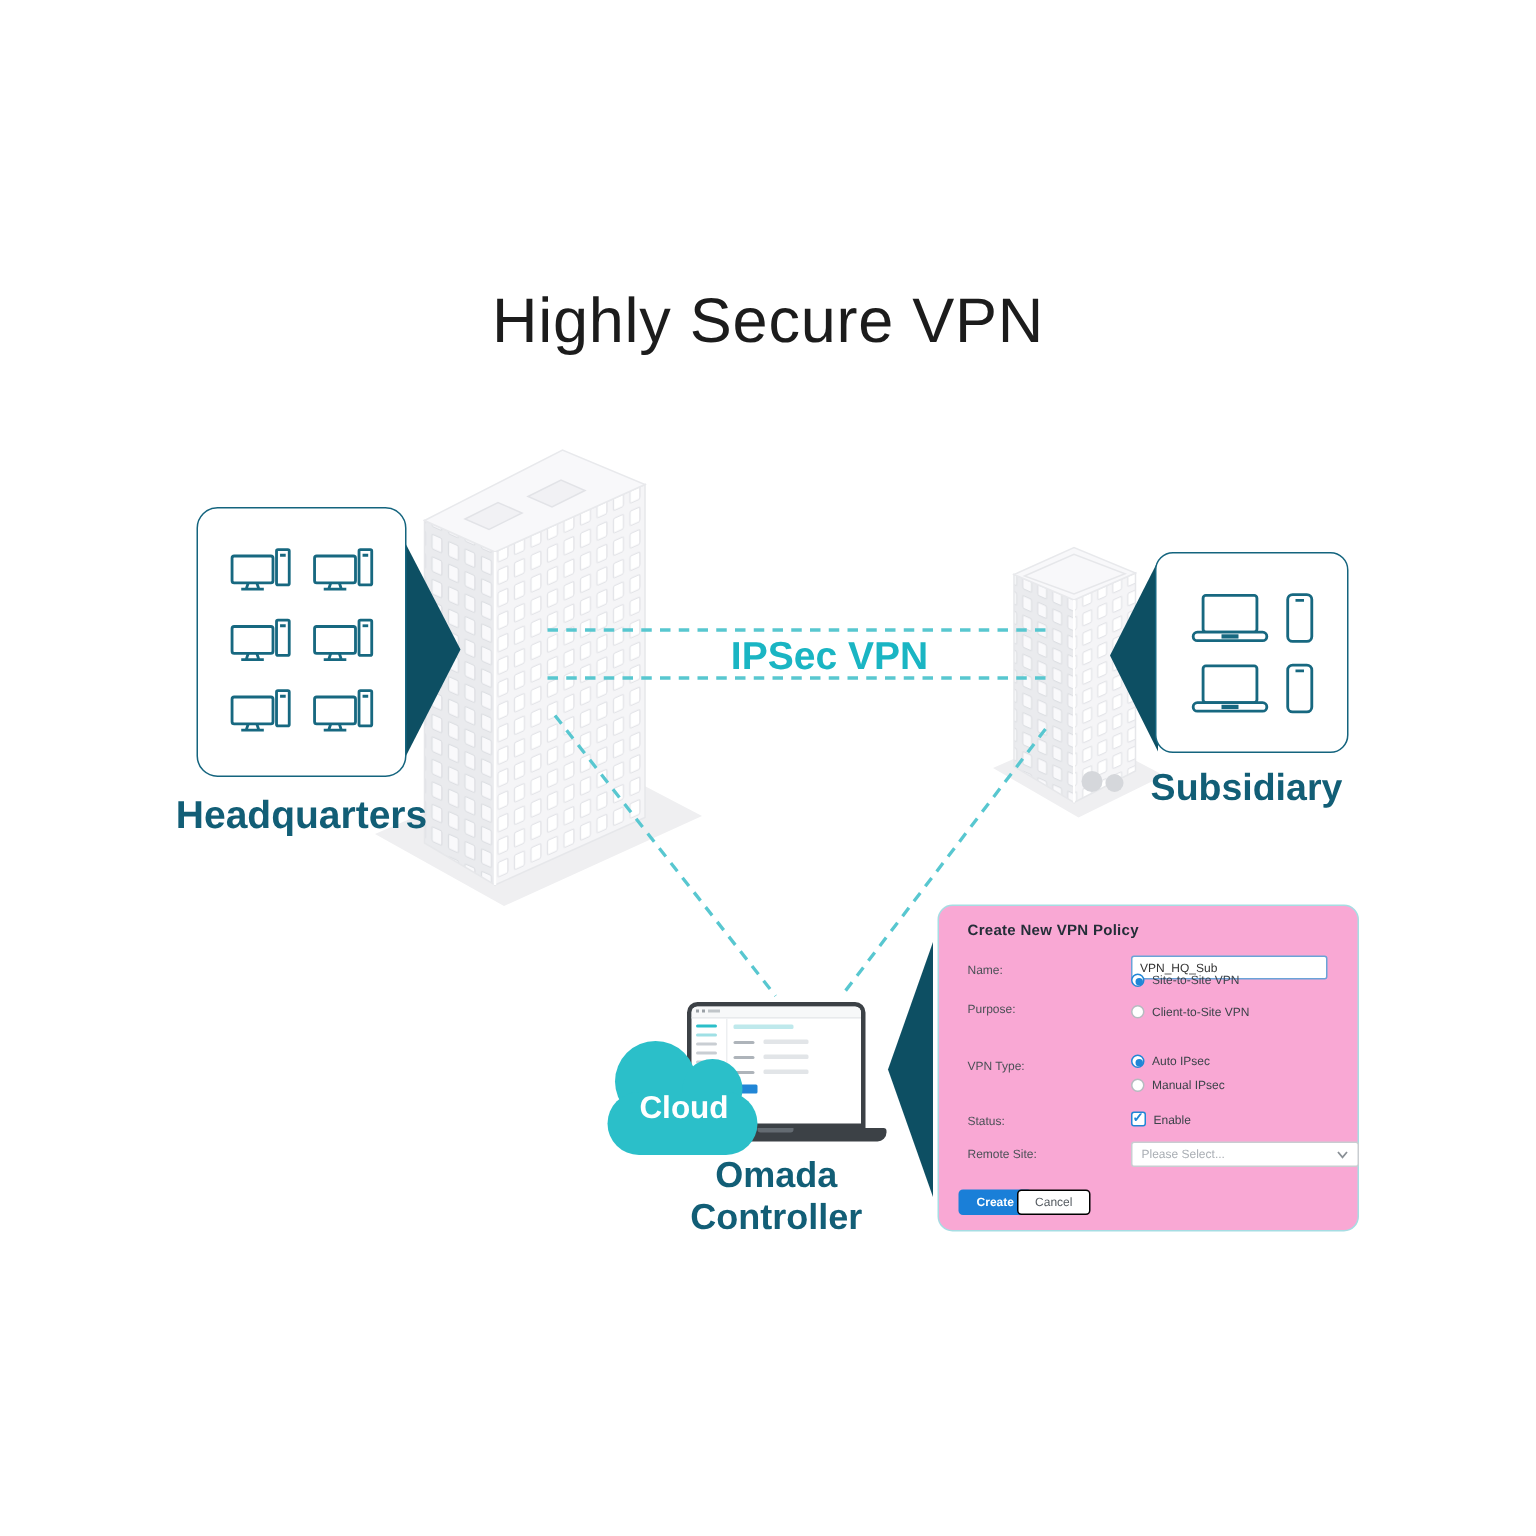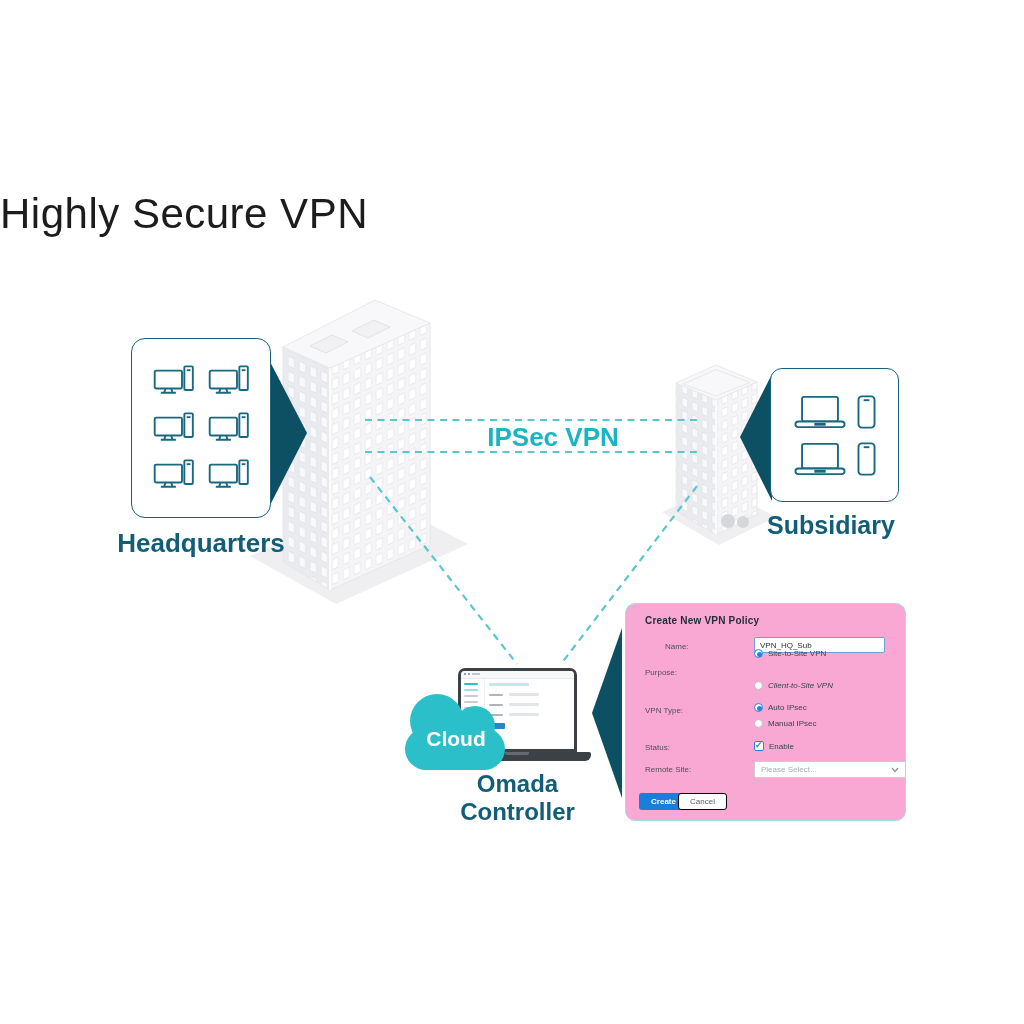--- a/index.html
+++ b/index.html
@@ -1,20 +1,20 @@
 <!DOCTYPE html>
 <html><head>
 <meta charset="utf-8">
 <style>
   html,body{margin:0;padding:0;background:#fff;}
   #canvas{position:relative;width:1024px;height:1024px;background:#ffffff;overflow:hidden;
           font-family:"Liberation Sans",sans-serif;}
   .abs{position:absolute;}
   
-  #main-title{left:0;top:190px;width:1024px;text-align:left;font-size:42px;color:#1c1c1c;
+  #main-title{left:0;top:190px;width:1024px;text-align:center;font-size:42px;color:#1c1c1c;
               letter-spacing:.5px;}
   
   #diagram{left:0;top:0;width:1024px;height:1024px;pointer-events:none;}
   
   .node-box{background:#fff;border:1.5px solid #14647e;border-radius:14px;z-index:3;
             display:grid;justify-content:center;align-content:center;}
   #hq-box{left:131px;top:338px;width:138px;height:178px;grid-template-columns:auto auto;
           column-gap:13px;row-gap:15px;}
   #sub-box{left:770px;top:368px;width:127px;height:132px;grid-template-columns:auto auto;
            column-gap:10px;row-gap:13px;align-items:center;border-radius:12px;}
@@ -270,29 +270,29 @@
     <div class="cloud-part" id="cloud-lobe2"></div>
     <div class="cloud-part" id="cloud-base"></div>
     <div id="cloud-label">Cloud</div>
   </div>
 
   <div class="abs" id="controller-label">Omada Controller</div>
 
   <div class="abs" id="vpn-dialog">
     <div class="abs" id="dlg-title">Create New VPN Policy</div>
 
-    <div class="abs dlg-label" style="top:38px;margin-left:20px;">Name:</div>
+    <div class="abs dlg-label" style="top:38px;">Name:</div>
     <input class="abs" id="name-input" type="text" value="VPN_HQ_Sub" style="">
 
     <div class="abs dlg-label" style="top:64px;">Purpose:</div>
     <div class="abs opt-row" style="top:45px;">
       <span class="radio sel"></span>
       <span>Site-to-Site VPN</span>
     </div>
-    <div class="abs opt-row" style="top:77px;font-style:italic;">
+    <div class="abs opt-row" style="top:66px;">
       <span class="radio unsel"></span>
       <span>Client-to-Site VPN</span>
     </div>
 
     <div class="abs dlg-label" style="top:102px;">VPN Type:</div>
     <div class="abs opt-row" style="top:99px;">
       <span class="radio sel"></span>
       <span>Auto IPsec</span>
     </div>
     <div class="abs opt-row" style="top:115px;">

